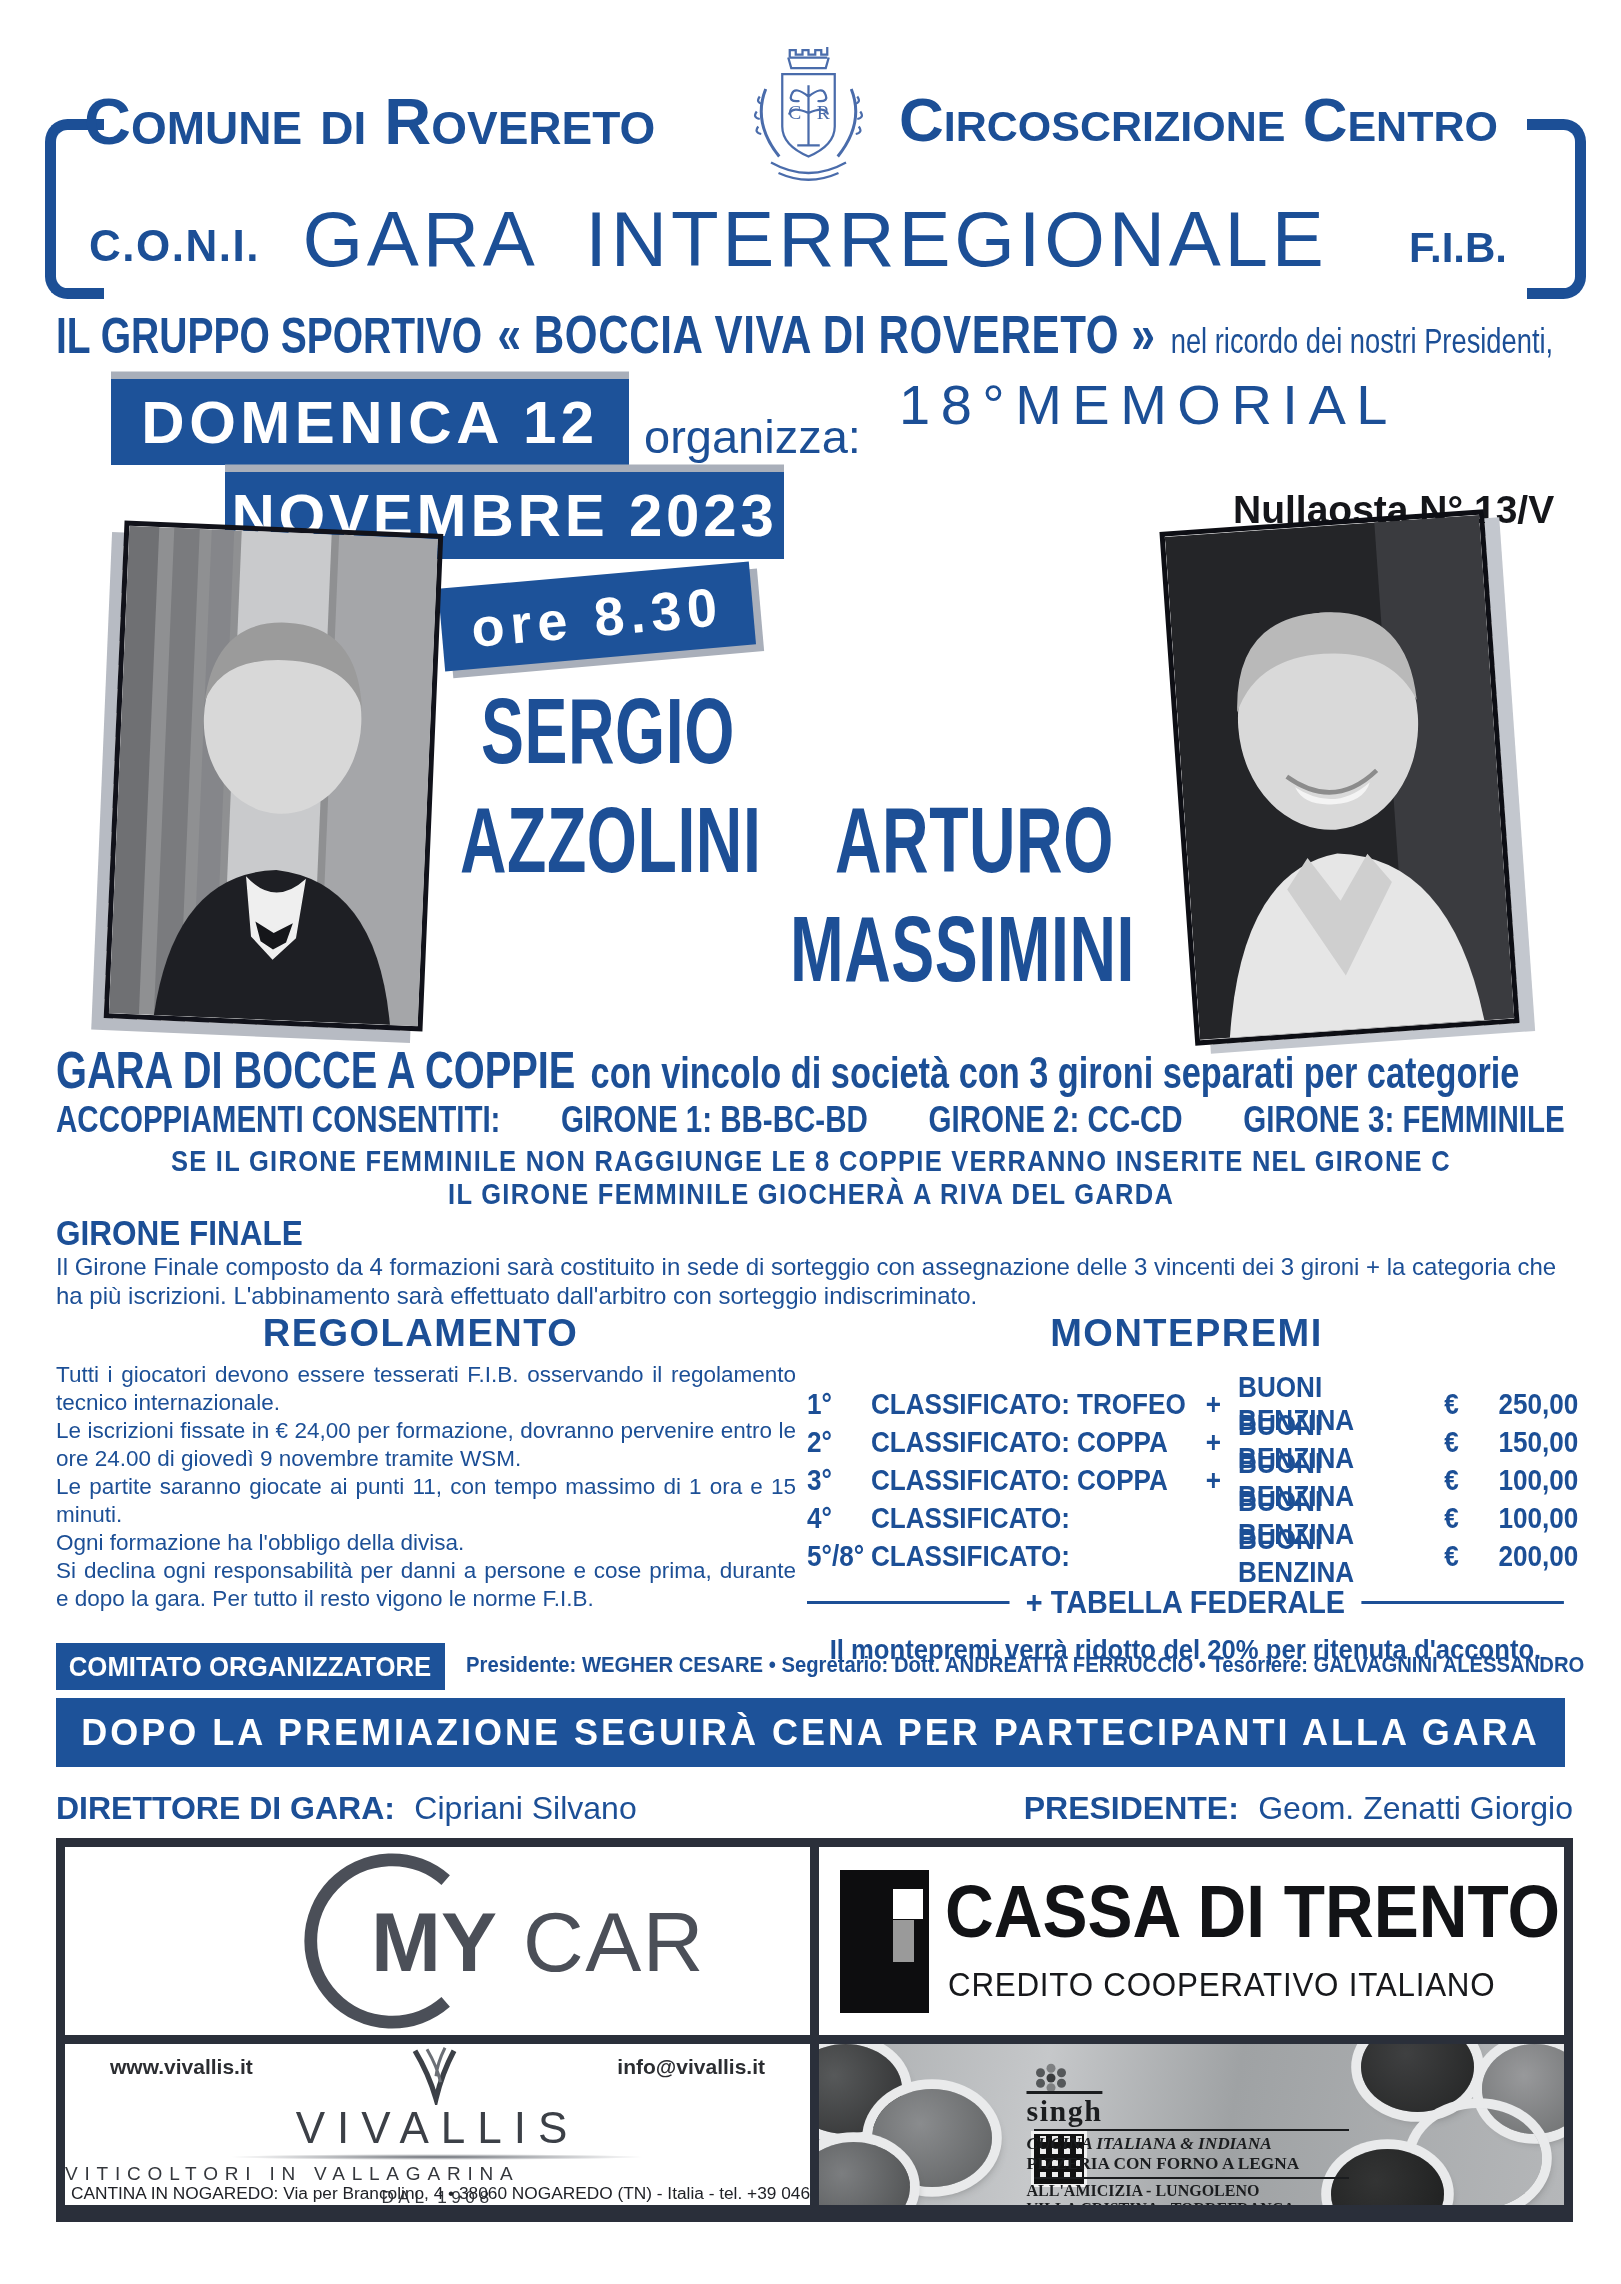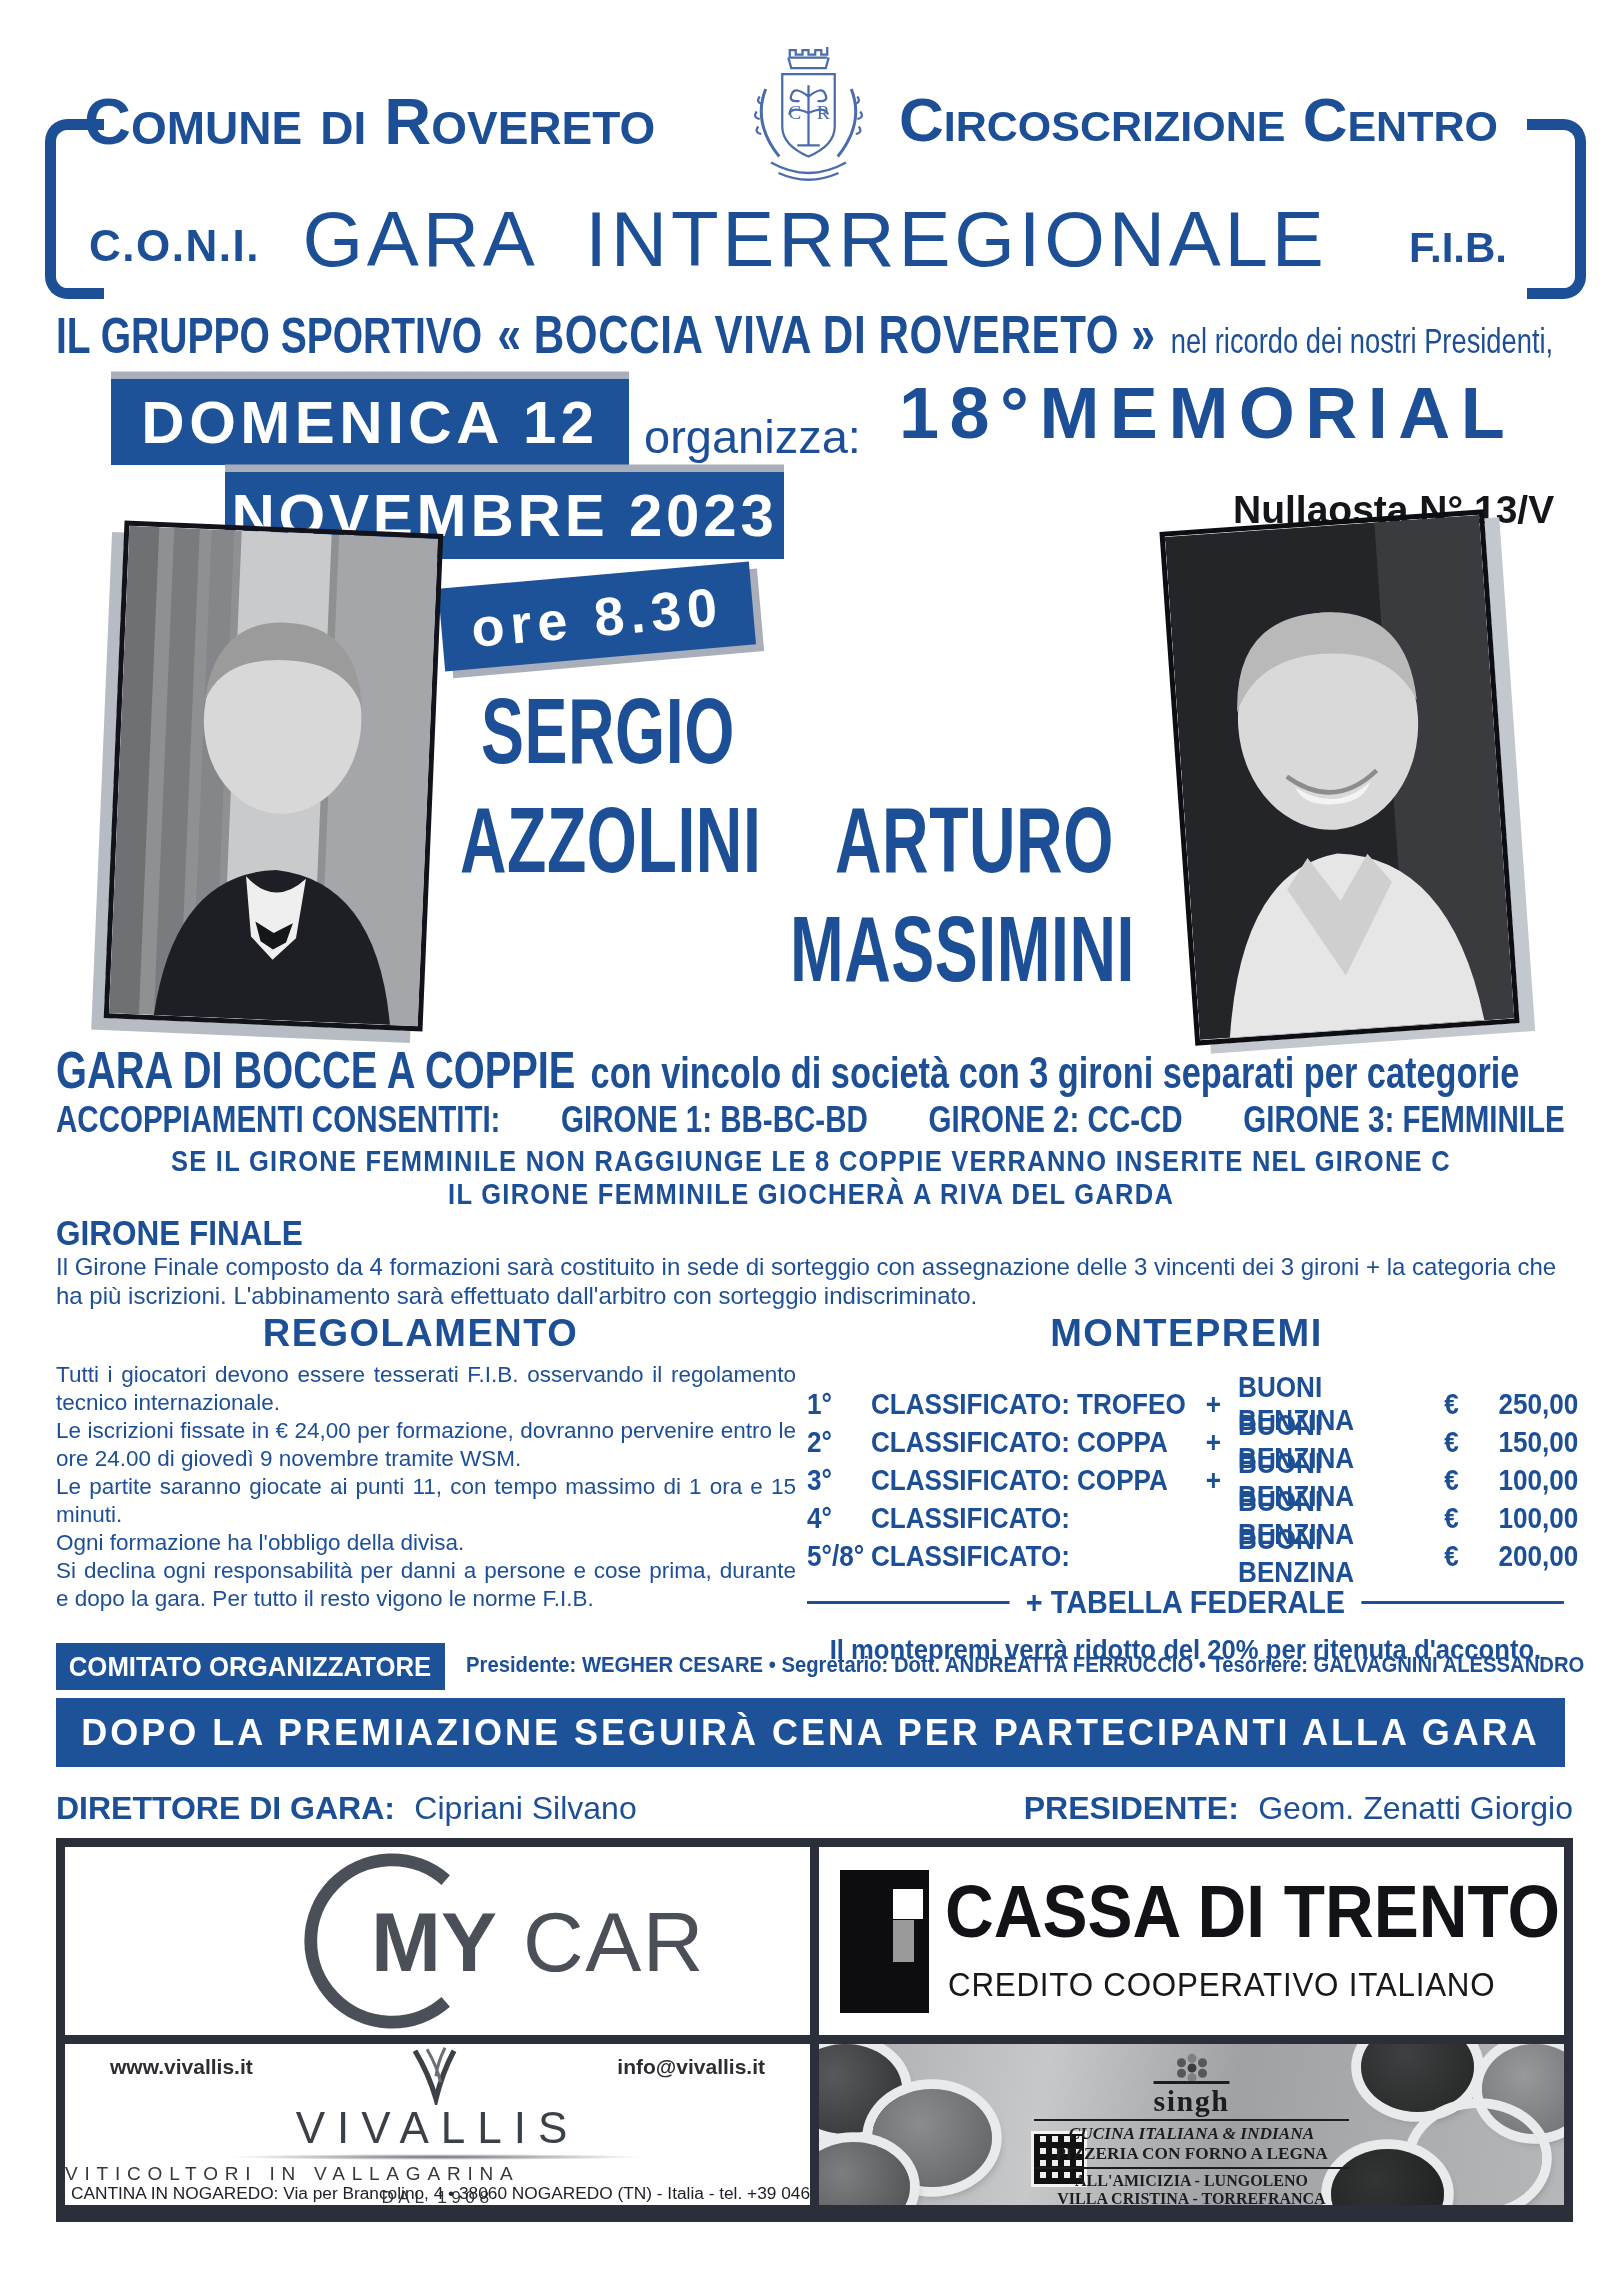--- a/index.html
+++ b/index.html
@@ -66,21 +66,21 @@
   <div class="abs nowrap cx78" style="left:56px;top:303px;display:flex;align-items:baseline;gap:19.5px;">
     <span style="font-size:50px;font-weight:700;">IL GRUPPO SPORTIVO</span>
     <span style="font-size:54px;font-weight:700;letter-spacing:0.8px;">« BOCCIA VIVA DI ROVERETO »</span>
     <span style="font-size:35px;font-weight:400;">nel ricordo dei nostri Presidenti,</span>
   </div>
 
   <div class="abs banner" style="left:111px;top:379px;width:518px;height:86px;">
     <span style="font-size:60px;font-weight:700;letter-spacing:4.5px;">DOMENICA 12</span>
   </div>
   <div class="abs nowrap" style="left:644px;top:409px;font-size:47px;font-weight:400;">organizza:</div>
-  <div class="abs nowrap" style="left:899px;top:372px;font-size:72px;font-weight:700;letter-spacing:10.5px;">18°MEMORIAL</div>
+  <div class="abs nowrap" style="left:899px;top:372px;font-size:56px;font-weight:400;letter-spacing:10.5px;">18°MEMORIAL</div>
 
   <div class="abs banner" style="left:225px;top:472px;width:559px;height:87px;">
     <span style="font-size:60px;font-weight:700;letter-spacing:3.8px;">NOVEMBRE 2023</span>
   </div>
   <div class="abs nowrap" style="left:1233px;top:488px;font-size:39px;font-weight:700;color:#15161a;">Nullaosta N° 13/V</div>
 
   <div class="abs banner" style="left:441px;top:575px;width:312px;height:83px;transform:rotate(-5deg);box-shadow:7.5px 7.5px 0 #a9afba;">
     <span style="font-size:54px;font-weight:700;letter-spacing:6px;">ore 8.30</span>
   </div>
 
@@ -264,21 +264,21 @@
       <div class="bowl" style="right:-22.5px;top:0px;width:105px;height:90px;background:radial-gradient(circle at 40% 35%,#98999b,#6a6c6d);"></div>
       <div class="bowl" style="right:22.5px;top:64px;width:128px;height:101px;background:radial-gradient(circle at 40% 35%,#545556,#27918?);"></div>
       <div class="bowl" style="right:120px;top:105px;width:113px;height:90px;background:radial-gradient(circle at 40% 35%,#333434,#1d1e1e);"></div>
 
       <div class="abs" style="left:212px;top:87px;width:56px;height:56px;background:#f2f2f2;padding:3px;box-sizing:border-box;">
         <div style="width:100%;height:100%;background:
           repeating-linear-gradient(0deg,#111 0 6px,transparent 6px 12px),
           repeating-linear-gradient(90deg,#111 0 6px,#eee 6px 12px);"></div>
       </div>
 
-      <div class="abs" style="left:50%;top:9px;transform:translateX(-50%);width:330px;text-align:center;color:#1b1d1f;">
+      <div class="abs" style="left:50%;top:19px;transform:translateX(-50%);width:330px;color:#1b1d1f;">
         <svg width="48" height="30" viewBox="0 0 64 40">
           <circle cx="32" cy="7" r="6" fill="#7e8082"></circle>
             <circle cx="18" cy="13" r="6" fill="#55585a"></circle>
           <circle cx="46" cy="13" r="6" fill="#55585a"></circle>
             <circle cx="32" cy="20" r="6" fill="#3a3c3e"></circle>
           <circle cx="18" cy="27" r="6" fill="#55585a"></circle>
             <circle cx="46" cy="27" r="6" fill="#55585a"></circle>
           <circle cx="32" cy="33" r="6" fill="#7e8082"></circle>
         </svg>
         <div class="serif" style="font-size:30px;font-weight:700;letter-spacing:1.5px;text-decoration:overline;line-height:30px;">singh</div>

